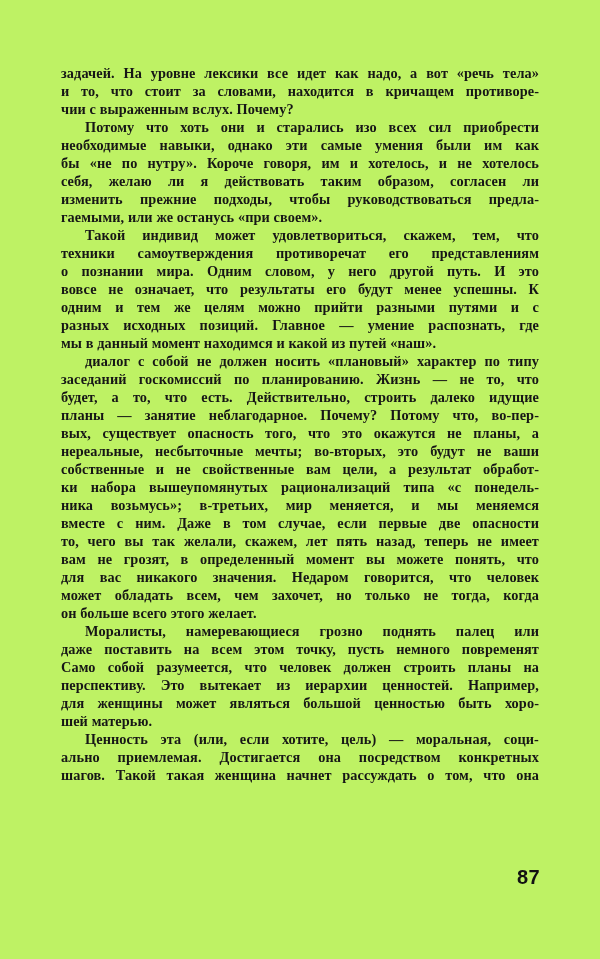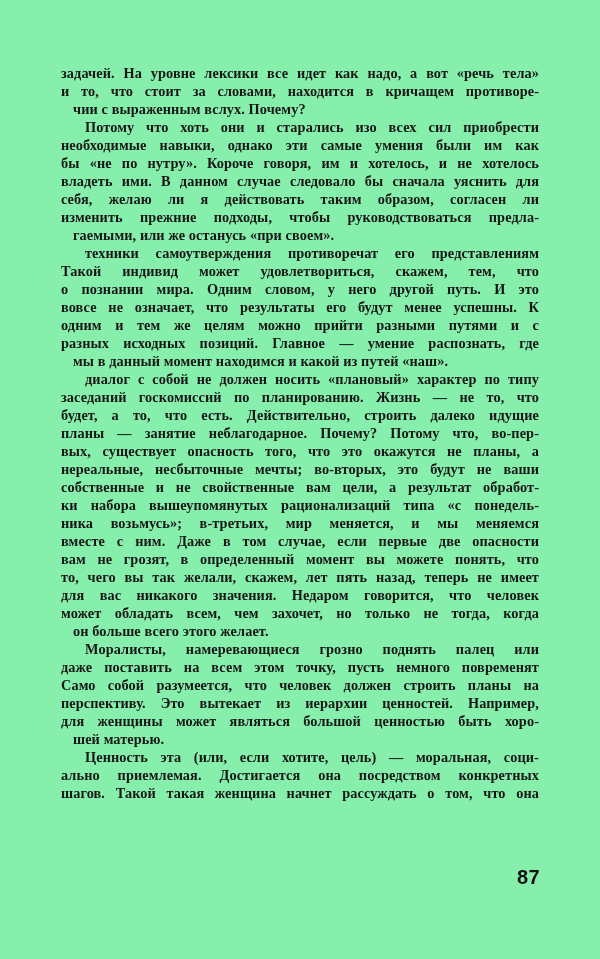--- a/index.html
+++ b/index.html
@@ -12,21 +12,21 @@
     background: #ffffff;
     overflow: hidden;
     position: relative;
     font-family: "Liberation Serif", serif;
   }
   .page {
     position: absolute;
     left: 0; top: 0;
     width: 600px;
     height: 959px;
-    background: #86efac;
+    background: #bef264;
   }
   .text-block {
     position: absolute;
     left: 61px;
     top: 64px;
     width: 478px;
     color: #161616;
     font-weight: bold;
     font-size: 14.3px;
     line-height: 18px;
@@ -35,21 +35,20 @@
   .paragraph {
     margin: 0;
     padding: 0;
   }
   .line {
     text-align: justify;
     text-align-last: justify;
   }
   .line.last {
     text-align-last: left;
-    margin-left: 12px;
   }
   .paragraph.indent .line:first-child {
     text-indent: 24px;
   }
   .page-number {
     position: absolute;
     left: 517px;
     top: 866px;
     font-family: "Liberation Sans", sans-serif;
     font-weight: bold;
@@ -65,47 +64,46 @@
   <div class="text-block">
       <div class="paragraph">
         <div class="line">задачей. На уровне лексики все идет как надо, а вот «речь тела»</div>
         <div class="line">и то, что стоит за словами, находится в кричащем противоре-</div>
         <div class="line last">чии с выраженным вслух. Почему?</div>
       </div>
       <div class="paragraph indent">
         <div class="line">Потому что хоть они и старались изо всех сил приобрести</div>
         <div class="line">необходимые навыки, однако эти самые умения были им как</div>
         <div class="line">бы «не по нутру». Короче говоря, им и хотелось, и не хотелось</div>
-        <div class="line">владеть ими. В данном случае следовало бы сначала уяснить для</div>
         <div class="line">себя, желаю ли я действовать таким образом, согласен ли</div>
         <div class="line">изменить прежние подходы, чтобы руководствоваться предла-</div>
         <div class="line last">гаемыми, или же останусь «при своем».</div>
       </div>
       <div class="paragraph indent">
+        <div class="line">Такой индивид может удовлетвориться, скажем, тем, что</div>
         <div class="line">техники самоутверждения противоречат его представлениям</div>
-        <div class="line">Такой индивид может удовлетвориться, скажем, тем, что</div>
         <div class="line">о познании мира. Одним словом, у него другой путь. И это</div>
         <div class="line">вовсе не означает, что результаты его будут менее успешны. К</div>
         <div class="line">одним и тем же целям можно прийти разными путями и с</div>
         <div class="line">разных исходных позиций. Главное — умение распознать, где</div>
         <div class="line last">мы в данный момент находимся и какой из путей «наш».</div>
       </div>
       <div class="paragraph indent">
         <div class="line">диалог с собой не должен носить «плановый» характер по типу</div>
         <div class="line">заседаний госкомиссий по планированию. Жизнь — не то, что</div>
         <div class="line">будет, а то, что есть. Действительно, строить далеко идущие</div>
         <div class="line">планы — занятие неблагодарное. Почему? Потому что, во-пер-</div>
         <div class="line">вых, существует опасность того, что это окажутся не планы, а</div>
         <div class="line">нереальные, несбыточные мечты; во-вторых, это будут не ваши</div>
         <div class="line">собственные и не свойственные вам цели, а результат обработ-</div>
         <div class="line">ки набора вышеупомянутых рационализаций типа «с понедель-</div>
         <div class="line">ника возьмусь»; в-третьих, мир меняется, и мы меняемся</div>
         <div class="line">вместе с ним. Даже в том случае, если первые две опасности</div>
+        <div class="line">то, чего вы так желали, скажем, лет пять назад, теперь не имеет</div>
         <div class="line">вам не грозят, в определенный момент вы можете понять, что</div>
-        <div class="line">то, чего вы так желали, скажем, лет пять назад, теперь не имеет</div>
         <div class="line">для вас никакого значения. Недаром говорится, что человек</div>
         <div class="line">может обладать всем, чем захочет, но только не тогда, когда</div>
         <div class="line last">он больше всего этого желает.</div>
       </div>
       <div class="paragraph indent">
         <div class="line">Моралисты, намеревающиеся грозно поднять палец или</div>
         <div class="line">даже поставить на всем этом точку, пусть немного повременят</div>
         <div class="line">Само собой разумеется, что человек должен строить планы на</div>
         <div class="line">перспективу. Это вытекает из иерархии ценностей. Например,</div>
         <div class="line">для женщины может являться большой ценностью быть хоро-</div>

